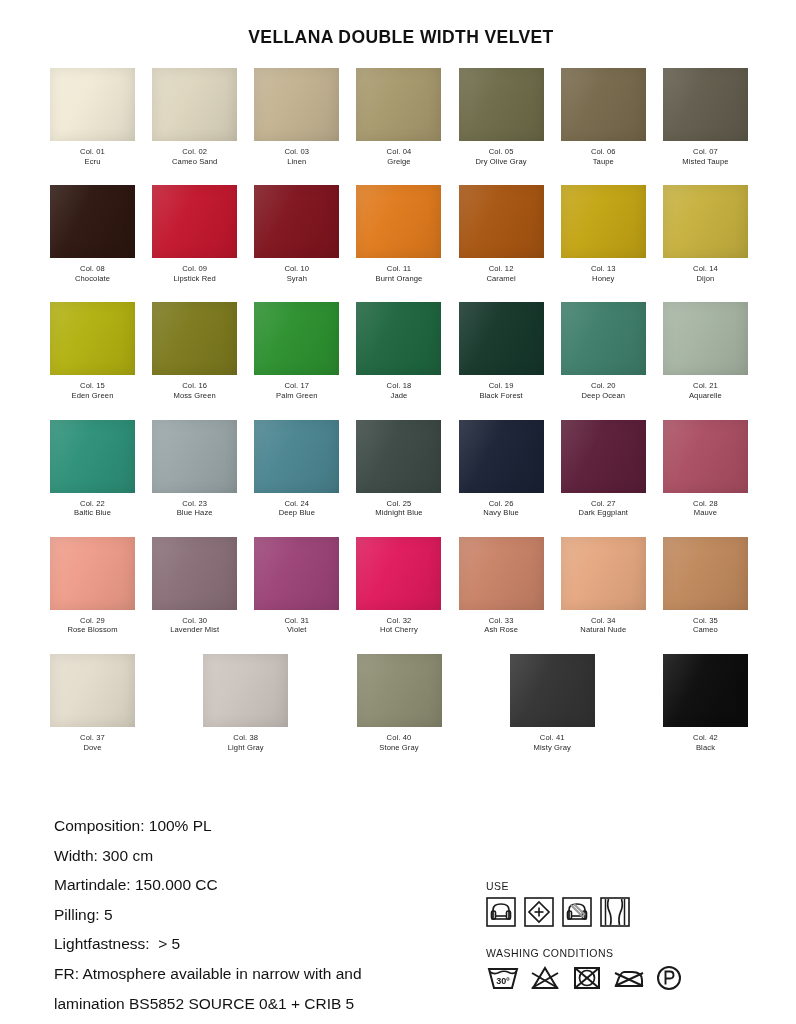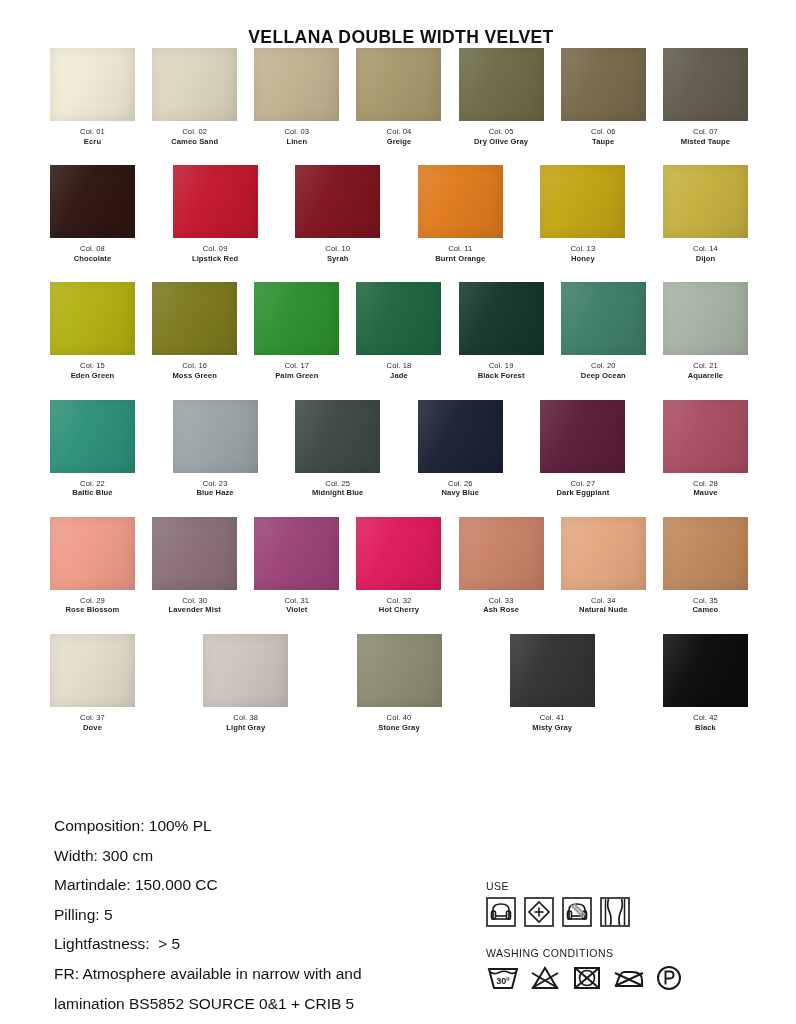--- a/index.html
+++ b/index.html
@@ -24,20 +24,21 @@
   .title {
     text-align: center;
     font-size: 17.5px;
     font-weight: bold;
     letter-spacing: 0.4px;
     color: #111111;
     padding-top: 27px;
     margin: 0 0 0 6px;
   }
   .swatch-grid {
+    margin-top: 20px;
     padding: 0 46px 0 48px;
     display: flex;
     flex-direction: column;
     row-gap: 19px;
   }
   .swatch-row {
     display: flex;
     justify-content: space-between;
   }
   .swatch-cell {
@@ -62,21 +63,21 @@
   .swatch-label {
     margin-top: 6px;
     text-align: center;
     font-size: 7.6px;
     line-height: 9.6px;
     color: #231f20;
     letter-spacing: 0.1px;
     white-space: nowrap;
   }
   .swatch-label .code { display: block; }
-  .swatch-label .name { display: block; font-weight: bold; }
+  .swatch-label .name { display: block; }
 
   .bottom {
     position: absolute;
     left: 0;
     top: 808px;
     width: 796px;
     display: flex;
     align-items: flex-start;
   }
   .specs {
@@ -189,20 +190,27 @@
           </div>
         </div>
         <div class="swatch-cell">
           <div class="swatch-chip" style="background: rgb(224, 123, 30);"></div>
           <div class="swatch-label">
             <span class="code">Col. 11</span>
             <span class="name">Burnt Orange</span>
           </div>
         </div>
         <div class="swatch-cell">
+          <div class="swatch-chip" style="background: rgb(168, 86, 18);"></div>
+          <div class="swatch-label">
+            <span class="code">Col. 12</span>
+            <span class="name">Caramel</span>
+          </div>
+        </div>
+        <div class="swatch-cell">
           <div class="swatch-chip" style="background: rgb(196, 165, 21);"></div>
           <div class="swatch-label">
             <span class="code">Col. 13</span>
             <span class="name">Honey</span>
           </div>
         </div>
         <div class="swatch-cell">
           <div class="swatch-chip" style="background: rgb(198, 177, 63);"></div>
           <div class="swatch-label">
             <span class="code">Col. 14</span>
@@ -267,20 +275,27 @@
           <div class="swatch-label">
             <span class="code">Col. 22</span>
             <span class="name">Baltic Blue</span>
           </div>
         </div>
         <div class="swatch-cell">
           <div class="swatch-chip" style="background: rgb(154, 166, 168);"></div>
           <div class="swatch-label">
             <span class="code">Col. 23</span>
             <span class="name">Blue Haze</span>
+          </div>
+        </div>
+        <div class="swatch-cell">
+          <div class="swatch-chip" style="background: rgb(75, 133, 145);"></div>
+          <div class="swatch-label">
+            <span class="code">Col. 24</span>
+            <span class="name">Deep Blue</span>
           </div>
         </div>
         <div class="swatch-cell">
           <div class="swatch-chip" style="background: rgb(61, 74, 69);"></div>
           <div class="swatch-label">
             <span class="code">Col. 25</span>
             <span class="name">Midnight Blue</span>
           </div>
         </div>
         <div class="swatch-cell">

